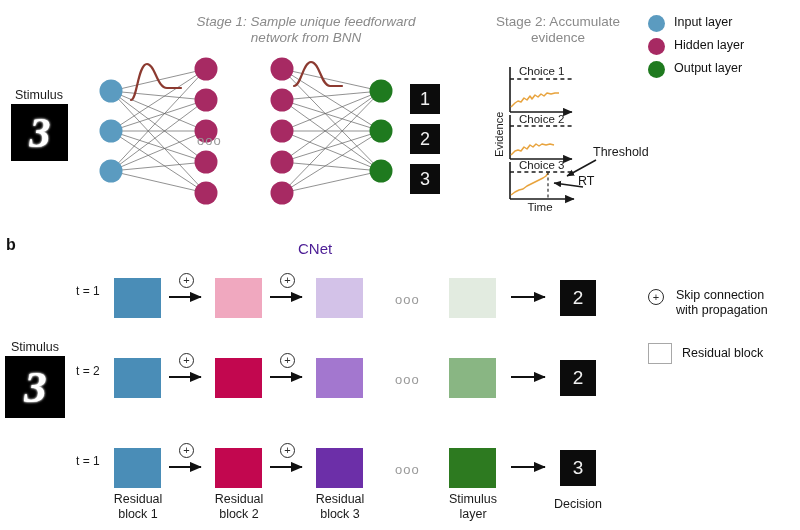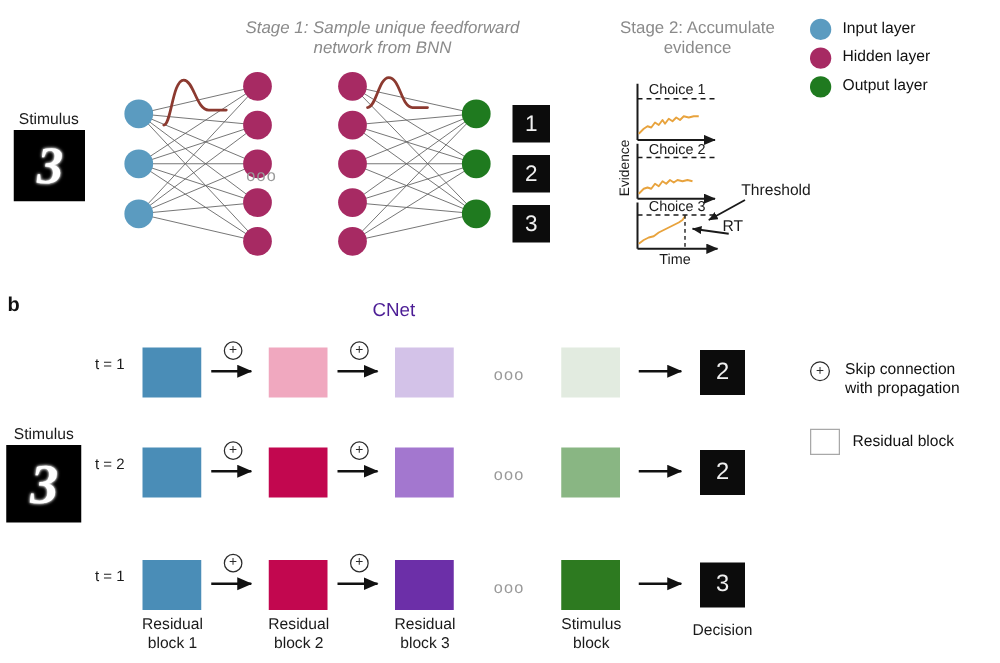--- a/index.html
+++ b/index.html
@@ -349,21 +349,21 @@
   <div class="abs lbl-dark lbl-center" style="left:203px; top:492px; width:72px;">
     <div>Residual</div>
     <div>block 2</div>
   </div>
   <div class="abs lbl-dark lbl-center" style="left:304px; top:492px; width:72px;">
     <div>Residual</div>
     <div>block 3</div>
   </div>
   <div class="abs lbl-dark lbl-center" style="left:437px; top:492px; width:72px;">
     <div>Stimulus</div>
-    <div>block</div>
+    <div>layer</div>
   </div>
   <div class="abs lbl-dark lbl-center" style="left:542px; top:497px; width:72px;">Decision</div>
 
   <div class="abs" style="left:648px; top:288px; width:150px; height:105px;">
     <span class="plus-circ" style="left:0px; top:1px; width:16px; height:16px;">+</span>
     <span class="leg-txt" style="left:28px; top:0px; width:125px;">
       <span style="display:block">Skip connection</span>
       <span style="display:block">with propagation</span>
     </span>
 

